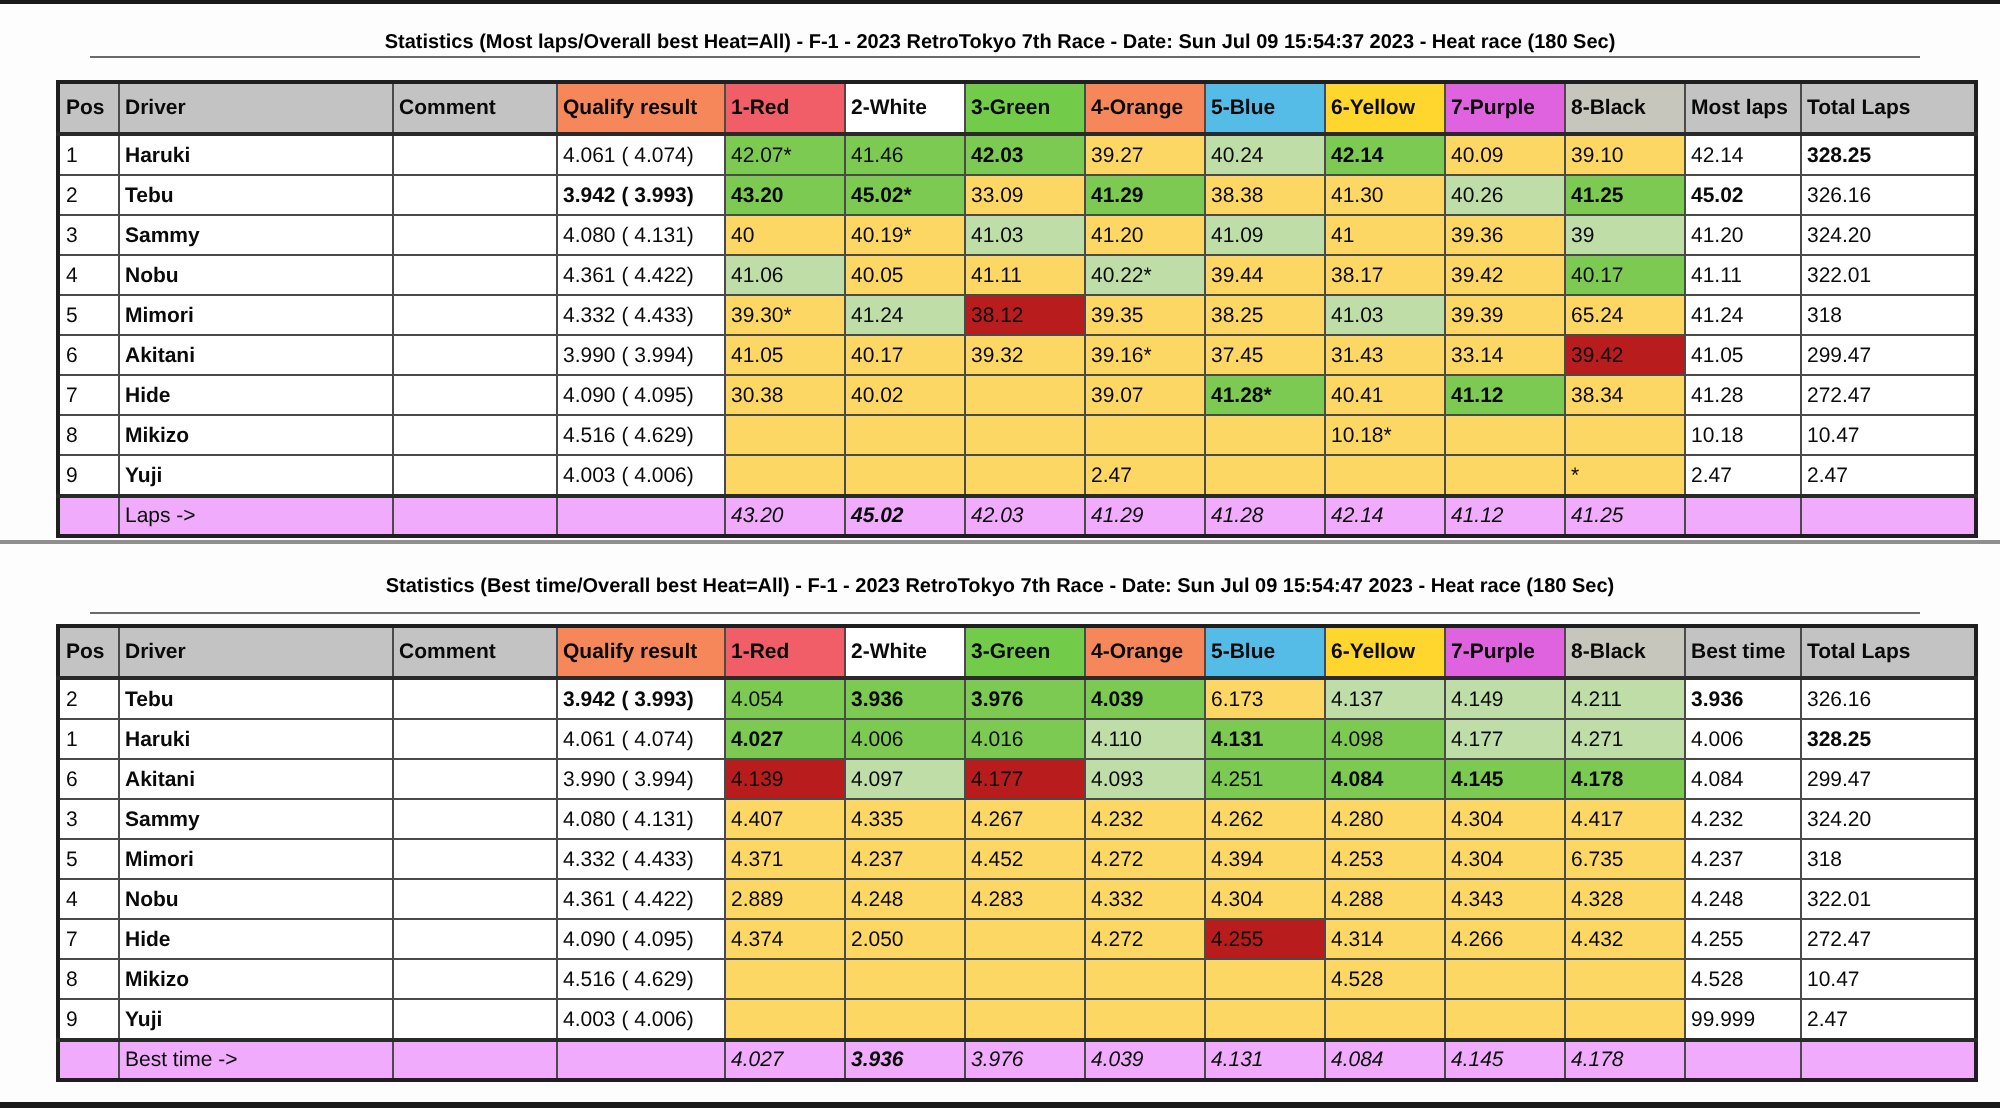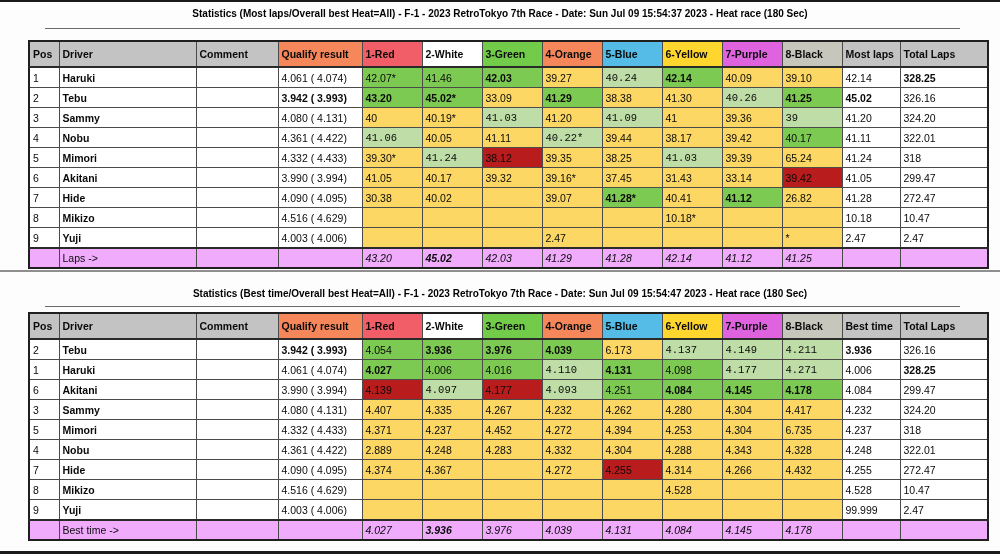--- a/index.html
+++ b/index.html
@@ -9,21 +9,21 @@
   }
   .page-line{position:absolute;left:0;width:1000px;}
   #top-line{top:0;height:2px;background:#1a1a1a;}
   #mid-line{top:270px;height:2px;background:#8f8f8f;}
   #bottom-line{top:551px;height:3px;background:#1a1a1a;}
 
   .report-title{
     position:absolute;left:0;width:1000px;text-align:center;
     font-size:10px;font-weight:bold;letter-spacing:0;color:#000;white-space:nowrap;
   }
-  #title-1{top:8px;}
+  #title-1{top:16px;}
   #title-2{top:288px;}
   .title-rule{position:absolute;left:45px;width:915px;height:1px;background:#6a6a6a;}
   #rule-1{top:28px;}
   #rule-2{top:306px;}
 
   table.stats{
     position:absolute;left:28px;border-collapse:collapse;table-layout:fixed;
     border:2px solid #1f1f1f;background:#fff;
   }
   #table-1{top:40px;}
@@ -32,21 +32,21 @@
     border:1px solid #4a4a4a;padding:0 3px;overflow:hidden;white-space:nowrap;
     font-size:10.5px;height:19px;text-align:left;vertical-align:middle;
   }
   table.stats thead th{
     height:24px;font-weight:bold;background:#c3c3c3;border-bottom:2px solid #2a2a2a;
   }
   td.driver{font-weight:bold;}
   td.b{font-weight:bold;}
   .c-y{background:#fcd763;}
   .c-g{background:#7cca51;}
-  .c-lg{background:#bfdda7;font-family:Liberation Mono, monospace;}
+  .c-lg{background:#bfdda7;}
   .c-llg{background:#b91c1c;}
   tr.footer td{background:#f0abfc;font-style:italic;height:18px;border-top:2px solid #2a2a2a;}
   tr.footer td.flabel{font-style:normal;}
 </style>
 </head>
 <body>
 
 <div class="page-line" id="top-line"></div>
 <div class="page-line" id="mid-line"></div>
 <div class="page-line" id="bottom-line"></div>
@@ -190,21 +190,21 @@
         <td class="driver">Hide</td>
         <td></td>
         <td>4.090 ( 4.095)</td>
         <td class="c-y">30.38</td>
         <td class="c-y">40.02</td>
         <td class="c-y"></td>
         <td class="c-y">39.07</td>
         <td class="c-g b">41.28*</td>
         <td class="c-y">40.41</td>
         <td class="c-g b">41.12</td>
-        <td class="c-y">26.82</td>
+        <td class="c-y">38.34</td>
         <td>41.28</td>
         <td>272.47</td>
       </tr>
       <tr>
         <td>8</td>
         <td class="driver">Mikizo</td>
         <td></td>
         <td>4.516 ( 4.629)</td>
         <td class="c-y"></td>
         <td class="c-y"></td>
@@ -387,21 +387,21 @@
         <td class="c-y">4.328</td>
         <td>4.248</td>
         <td>322.01</td>
       </tr>
       <tr>
         <td>7</td>
         <td class="driver">Hide</td>
         <td></td>
         <td>4.090 ( 4.095)</td>
         <td class="c-y">4.374</td>
-        <td class="c-y">4.367</td>
+        <td class="c-y">2.050</td>
         <td class="c-y"></td>
         <td class="c-y">4.272</td>
         <td class="c-llg">4.255</td>
         <td class="c-y">4.314</td>
         <td class="c-y">4.266</td>
         <td class="c-y">4.432</td>
         <td>4.255</td>
         <td>272.47</td>
       </tr>
       <tr>

